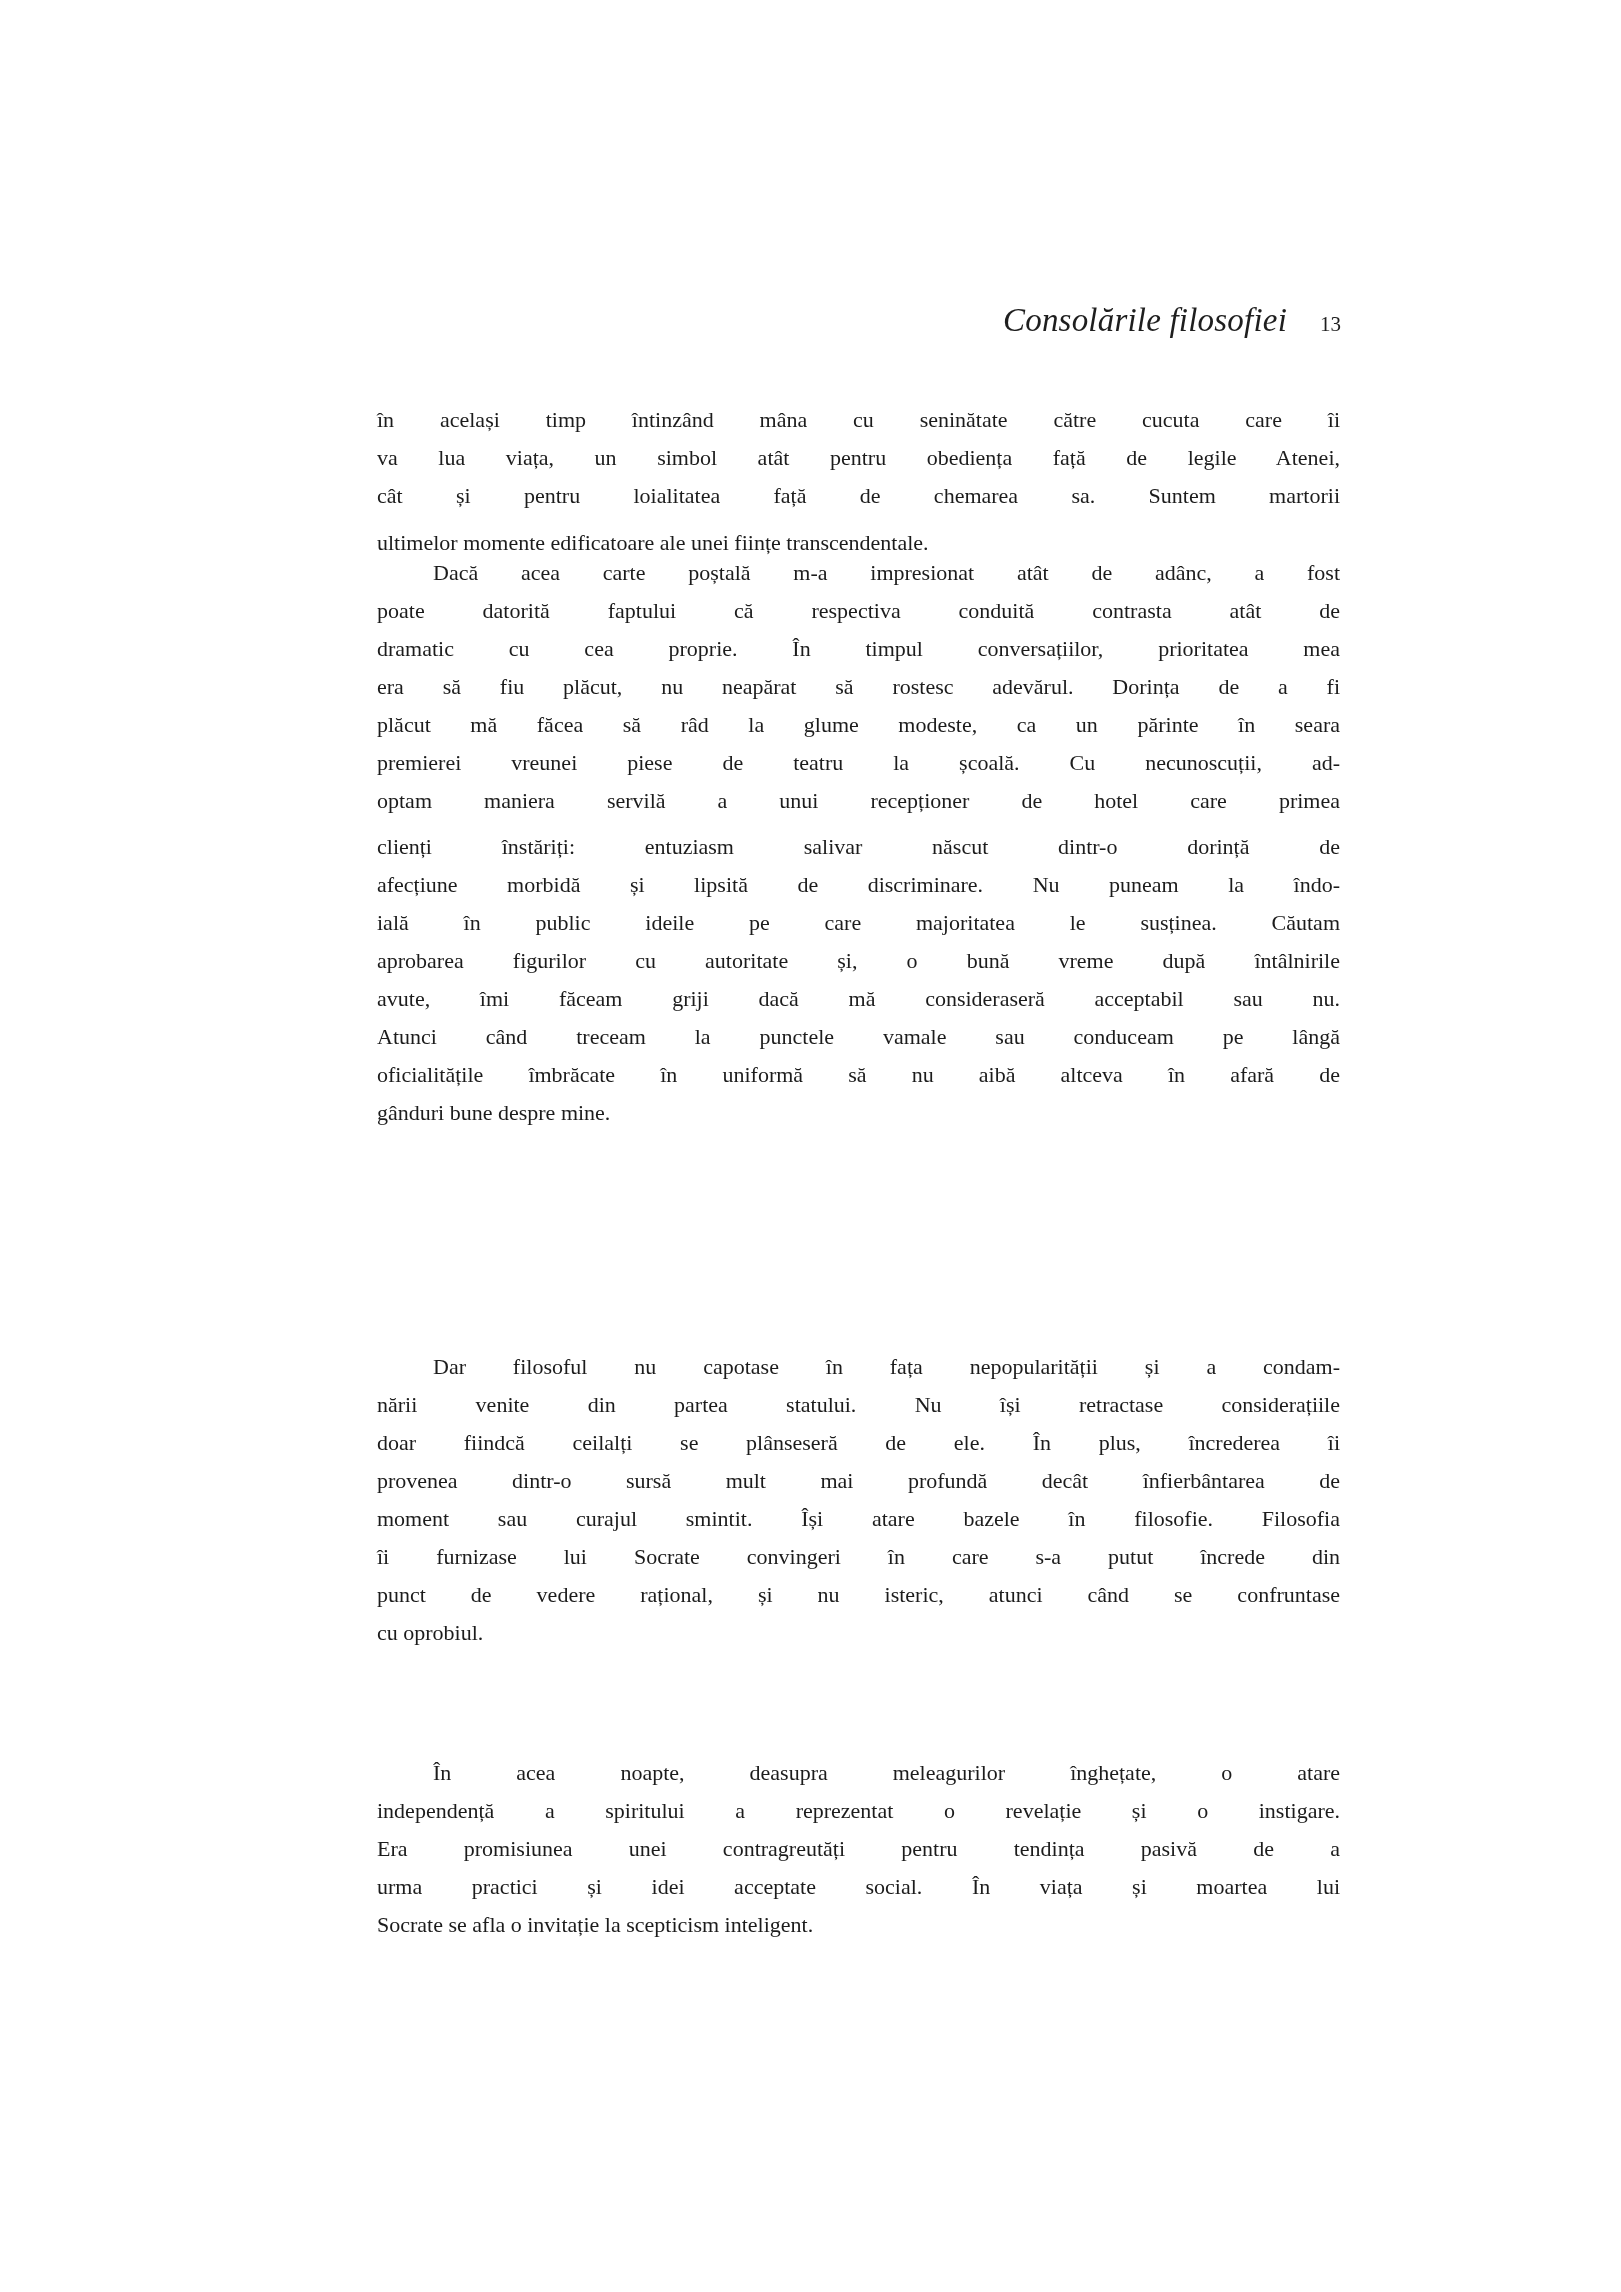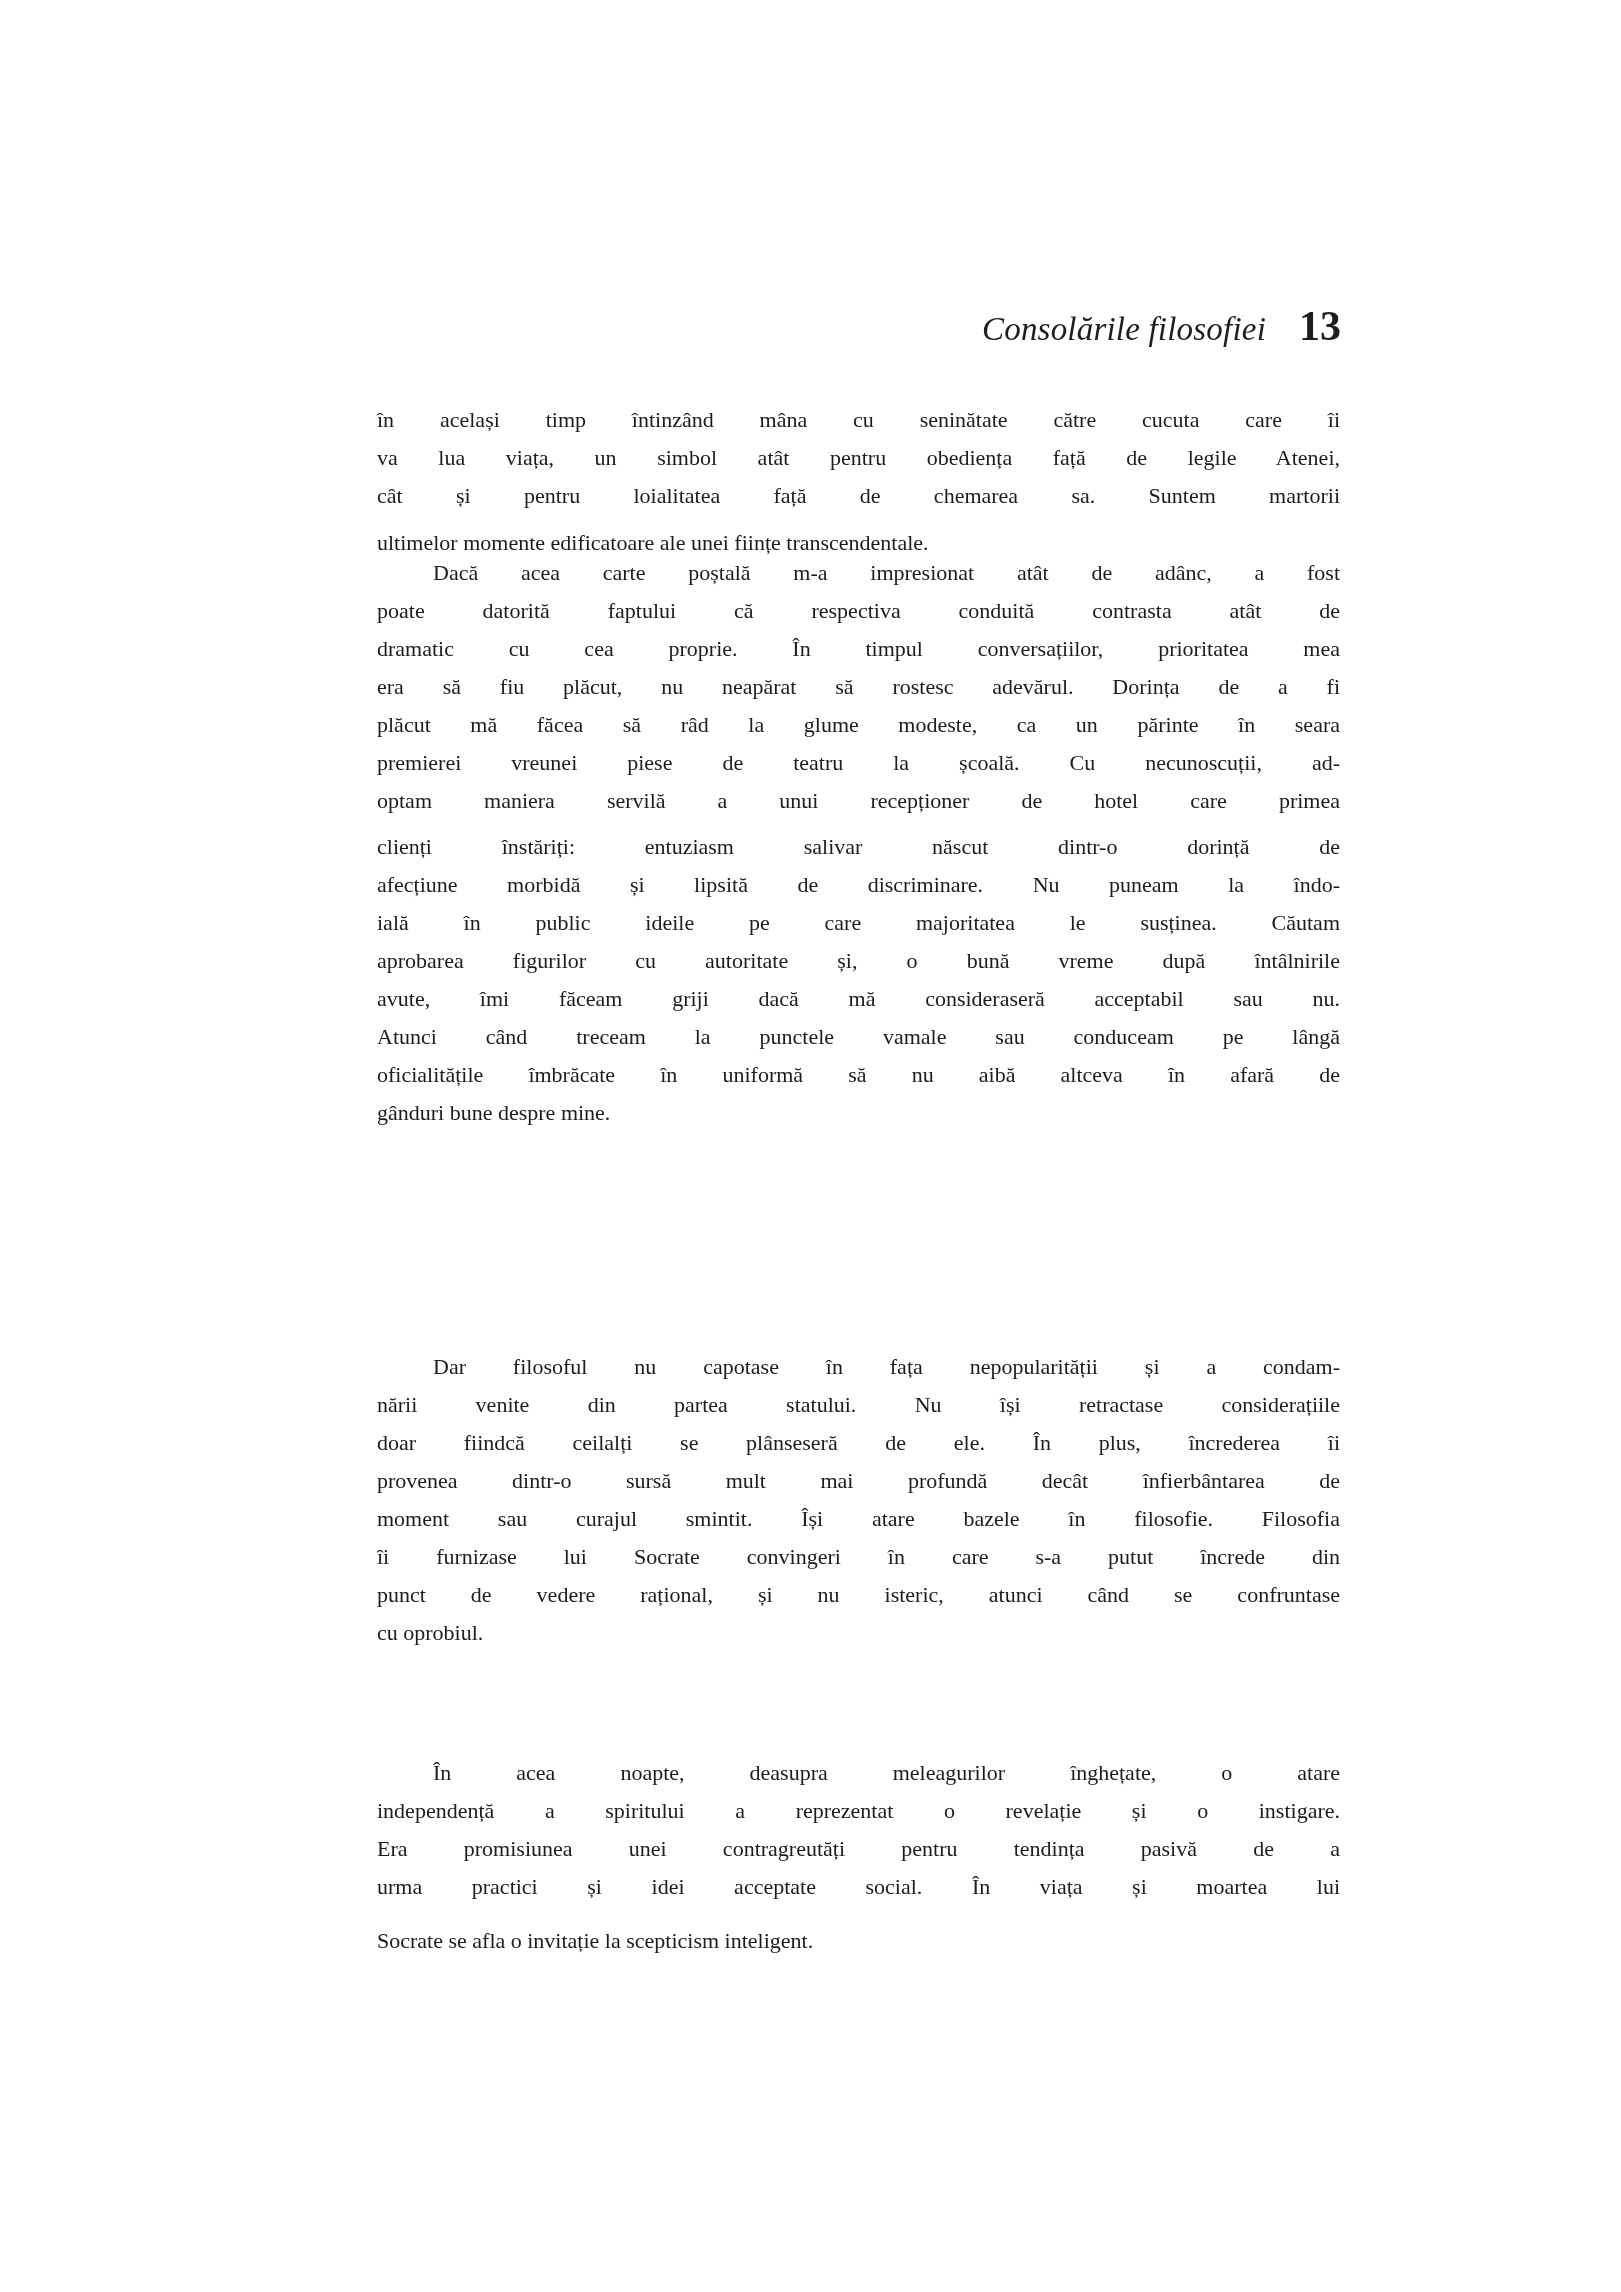--- a/index.html
+++ b/index.html
@@ -4,21 +4,21 @@
 <style>
   html, body { margin: 0; padding: 0; background: #ffffff; }
   body { width: 1621px; height: 2293px; position: relative; overflow: hidden; }
   .page { position: absolute; left: 0; top: 0; width: 1621px; height: 2293px; background: #ffffff; }
   .header {
     position: absolute; left: 882px; top: 302px; width: 459px; height: 49px;
     text-align: right; color: #1e1e1e;
     font-family: "Liberation Serif", "DejaVu Serif", serif;
   }
   .running-title { font-style: italic; font-size: 33px; letter-spacing: 0.2px; margin-left: 27px; }
-  .page-number { font-weight: bold; font-size: 42px; margin-left: 33px; }
+  .page-number { font-weight: normal; font-size: 21px; margin-left: 33px; }
   .body-text {
     position: absolute; left: 377px; width: 963px;
     font-family: "Liberation Serif", "DejaVu Serif", serif;
     font-size: 22px; color: #1c1c1c;
   }
   .line {
     display: block; height: 38px; line-height: 38px;
     text-align: justify; text-align-last: justify; white-space: nowrap;
     overflow: visible;
   }
@@ -68,16 +68,16 @@
     <span class="line" style="display: block; width: auto; text-align: justify; text-align-last: justify;">îi furnizase lui Socrate convingeri în care s-a putut încrede din</span>
     <span class="line" style="display: block; width: auto; text-align: justify; text-align-last: justify;">punct de vedere rațional, și nu isteric, atunci când se confruntase</span>
     <span class="line last" style="display: block; width: auto; text-align: left; text-align-last: left;">cu oprobiul.</span>
   </div>
 
   <div class="body-text para" id="p3" style="top:1754px;">
     <span class="line indent" style="display: block; width: auto; text-align: justify; text-align-last: justify;">În acea noapte, deasupra meleagurilor înghețate, o atare</span>
     <span class="line" style="display: block; width: auto; text-align: justify; text-align-last: justify;">independență a spiritului a reprezentat o revelație și o instigare.</span>
     <span class="line" style="display: block; width: auto; text-align: justify; text-align-last: justify;">Era promisiunea unei contragreutăți pentru tendința pasivă de a</span>
     <span class="line" style="display: block; width: auto; text-align: justify; text-align-last: justify;">urma practici și idei acceptate social. În viața și moartea lui</span>
-    <span class="line last" style="display: block; width: auto; text-align: center; text-align-last: left; margin-top: 16px;">Socrate se afla o invitație la scepticism inteligent.</span>
+    <span class="line last" style="display: block; width: auto; text-align: center; text-align-last: left;">Socrate se afla o invitație la scepticism inteligent.</span>
   </div>
 </div>
 
 
 </body></html>

